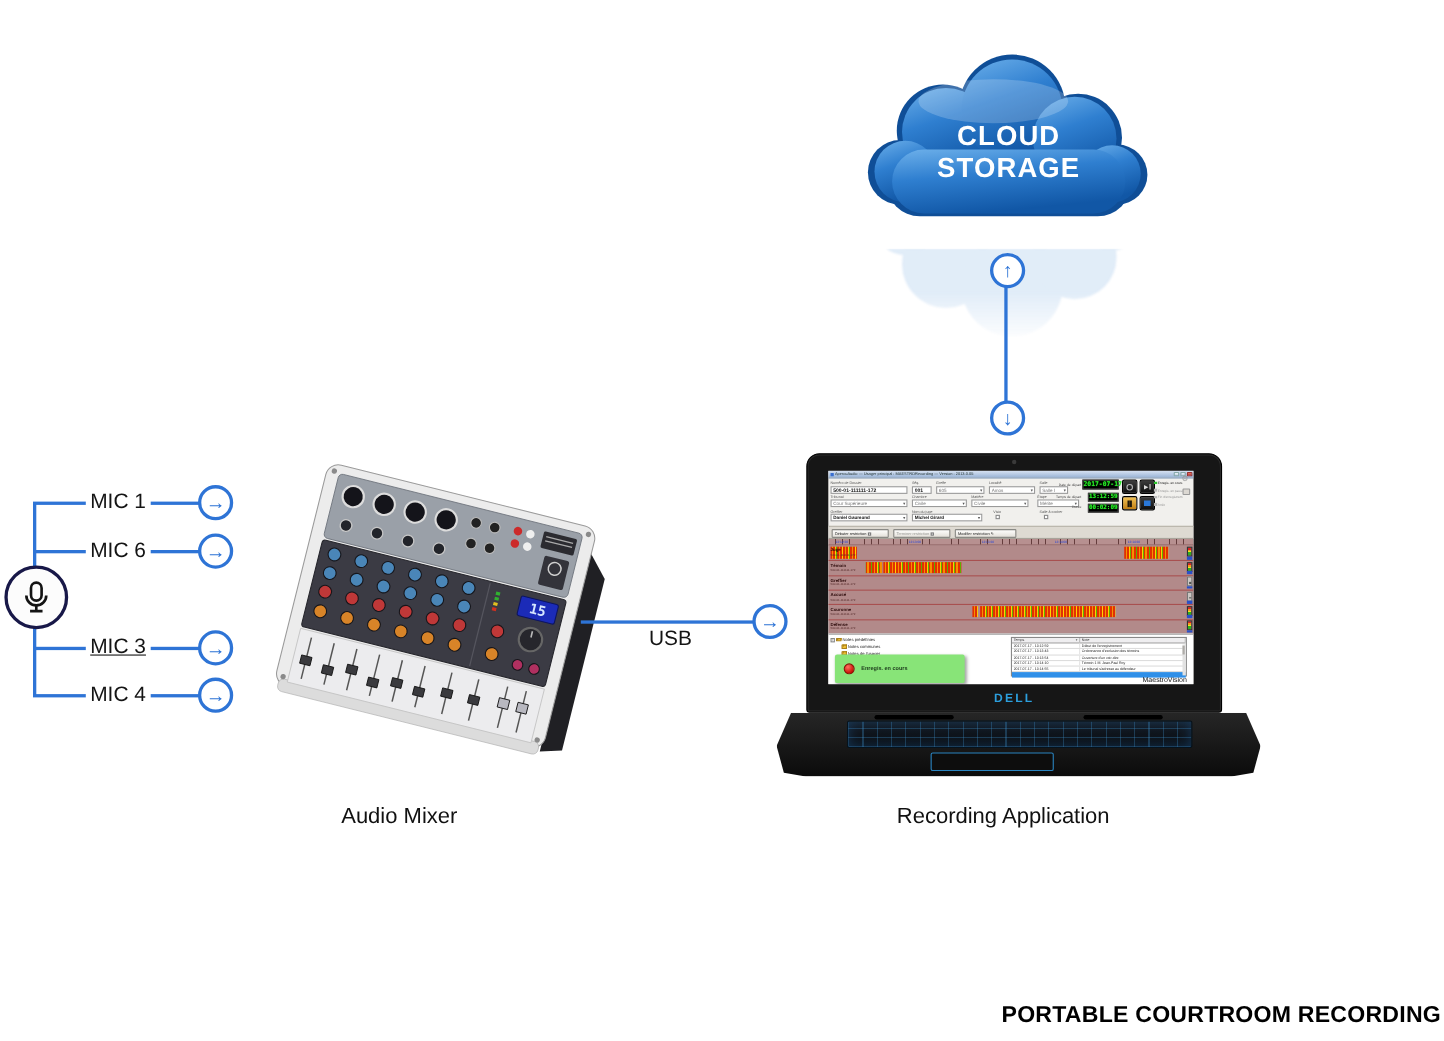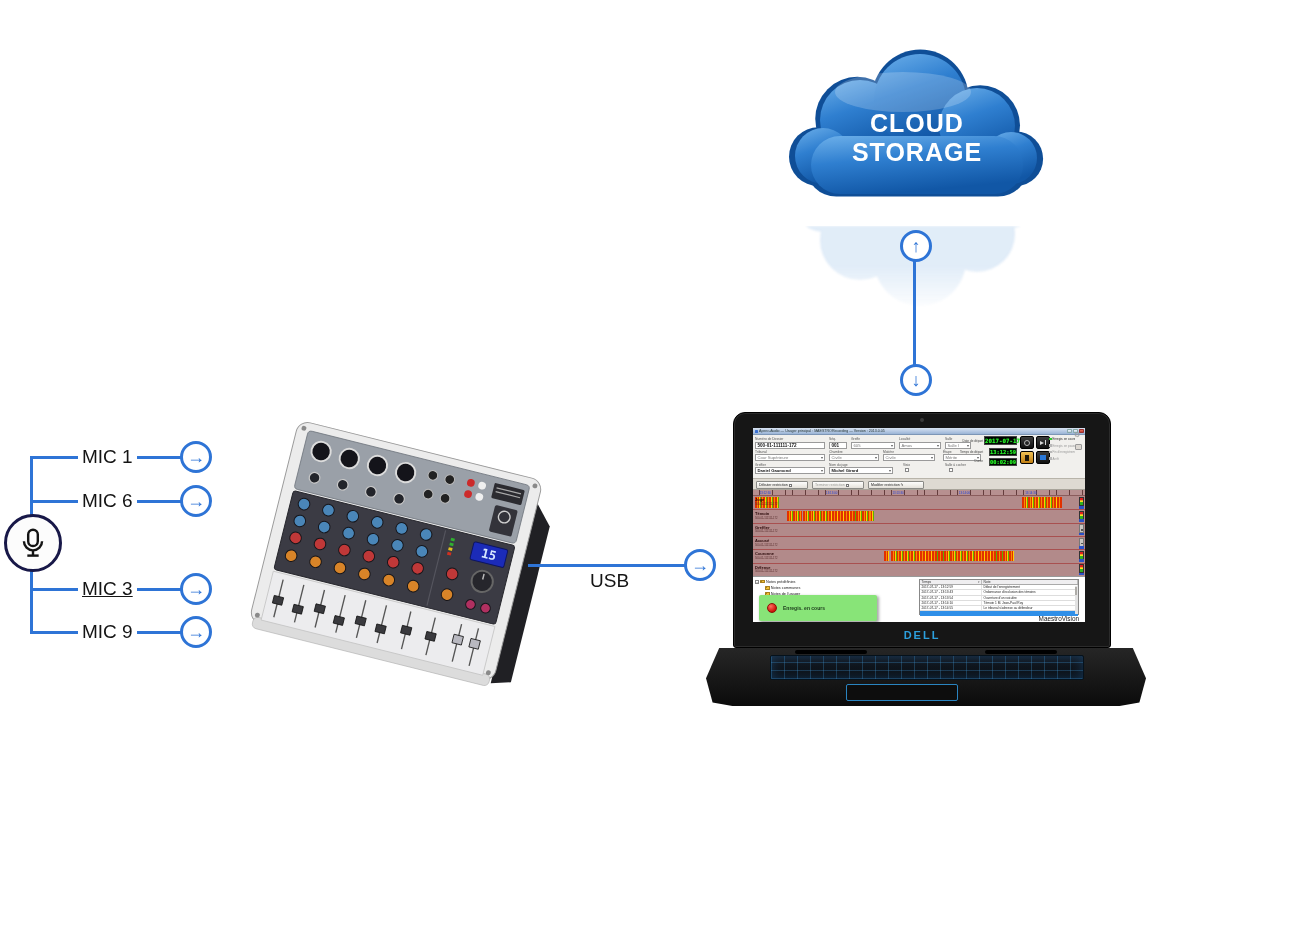--- a/index.html
+++ b/index.html
@@ -153,21 +153,21 @@
 
   <div class="line hline" style="left:30px; top:499.5px; width:152px;"></div>
   <span class="mic-label" style="left:78px; top:490px;">MIC 6</span>
   <div class="node" style="left:180px; top:485px;">→</div>
 
   <div class="line hline" style="left:30px; top:587.5px; width:152px;"></div>
   <span class="mic-label" style="left:78px; top:578px;text-decoration:underline;">MIC 3</span>
   <div class="node" style="left:180px; top:573px;">→</div>
 
   <div class="line hline" style="left:30px; top:630.5px; width:152px;"></div>
-  <span class="mic-label" style="left:78px; top:621px;">MIC 9</span>
+  <span class="mic-label" style="left:78px; top:621px;">MIC 4</span>
   <div class="node" style="left:180px; top:616px;">→</div>
 
   <div class="mic-circle">
     <svg viewBox="0 0 24 24" width="34" height="34">
       <rect x="8.6" y="2.6" width="6.8" height="11.5" rx="3.4" fill="none" stroke="#141414" stroke-width="1.7"></rect>
       <path d="M5.6 10.8 a6.4 6.4 0 0 0 12.8 0" fill="none" stroke="#141414" stroke-width="1.7"></path>
       <line x1="12" y1="17.4" x2="12" y2="20.6" stroke="#141414" stroke-width="1.7"></line>
       <line x1="8" y1="20.9" x2="16" y2="20.9" stroke="#141414" stroke-width="1.7"></line>
     </svg>
   </div>
@@ -278,20 +278,21 @@
         <rect x="249" y="206" width="10" height="9" fill="#b8b8c0"></rect>
           <rect x="267" y="206" width="10" height="9" fill="#b8b8c0"></rect>
       </g>
       <circle cx="47" cy="37" r="2.5" fill="#8a8a8a"></circle>
         <circle cx="293" cy="37" r="2.5" fill="#8a8a8a"></circle>
       <circle cx="47" cy="236" r="2.5" fill="#8a8a8a"></circle>
         <circle cx="293" cy="236" r="2.5" fill="#8a8a8a"></circle>
     </g>
   </svg>
 
+  <div class="caption" style="left:243px; top:731px; width:240px;">Audio Mixer</div>
 
   <div class="line hline" style="left:528px; top:563.5px; width:158px;"></div>
   <span class="mic-label" style="left:586px; top:570px;">USB</span>
   <div class="node" style="left:684px; top:549px;">→</div>
 
   <div class="cloud-wrap">
     <svg width="266" height="180" viewBox="0 0 260 180">
       <defs>
         <linearGradient id="cg" x1="0" y1="0" x2="0.35" y2="1">
           <stop offset="0" stop-color="#6db0ea"></stop>
@@ -540,15 +541,17 @@
             <div>Le tribunal s'adresse au défendeur</div>
           </div>
         <div class="nsel"></div>
         <div class="nscroll"></div>
       </div>
 
       <div class="maestro">MaestroVision</div>
     </div>
   </div>
 
-
+  <div class="caption" style="left:762px; top:731px; width:300px;">Recording Application</div>
+
+  <div class="main-title" style="right:3px; top:911px;">PORTABLE COURTROOM RECORDING</div>
 
 </div>
 
 </body></html>

